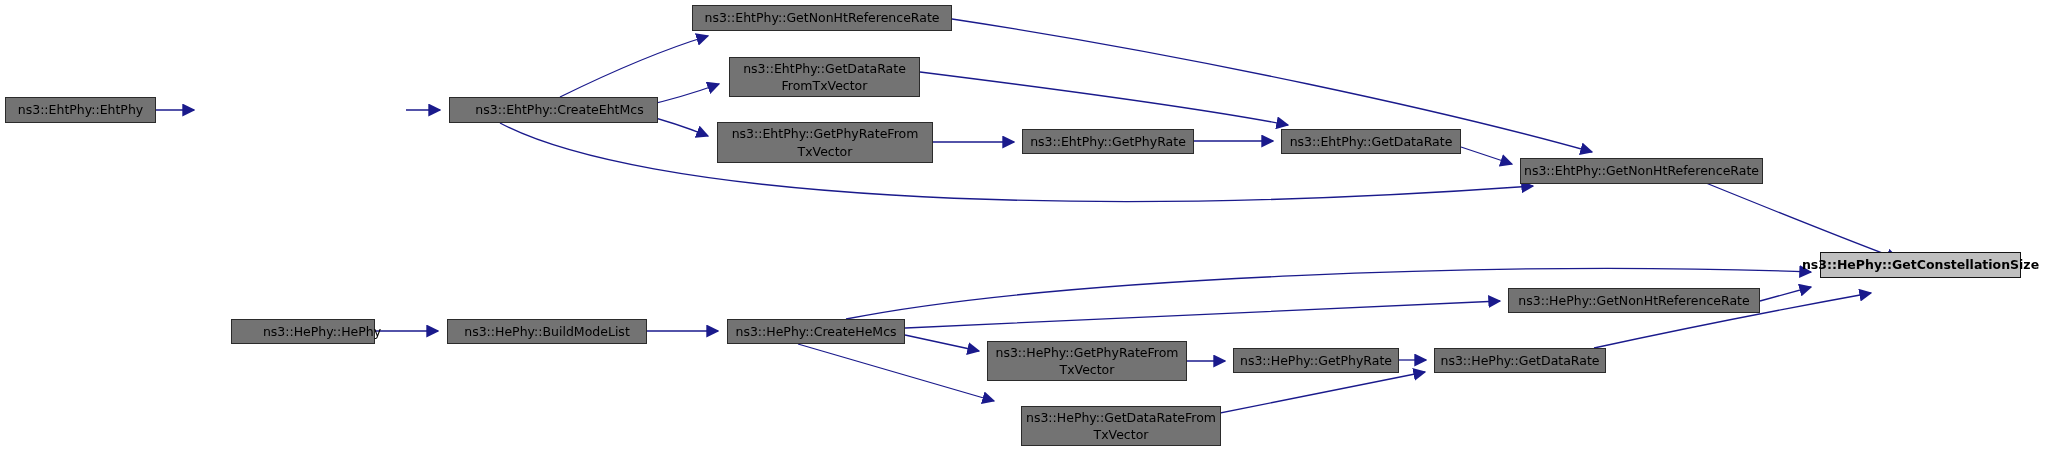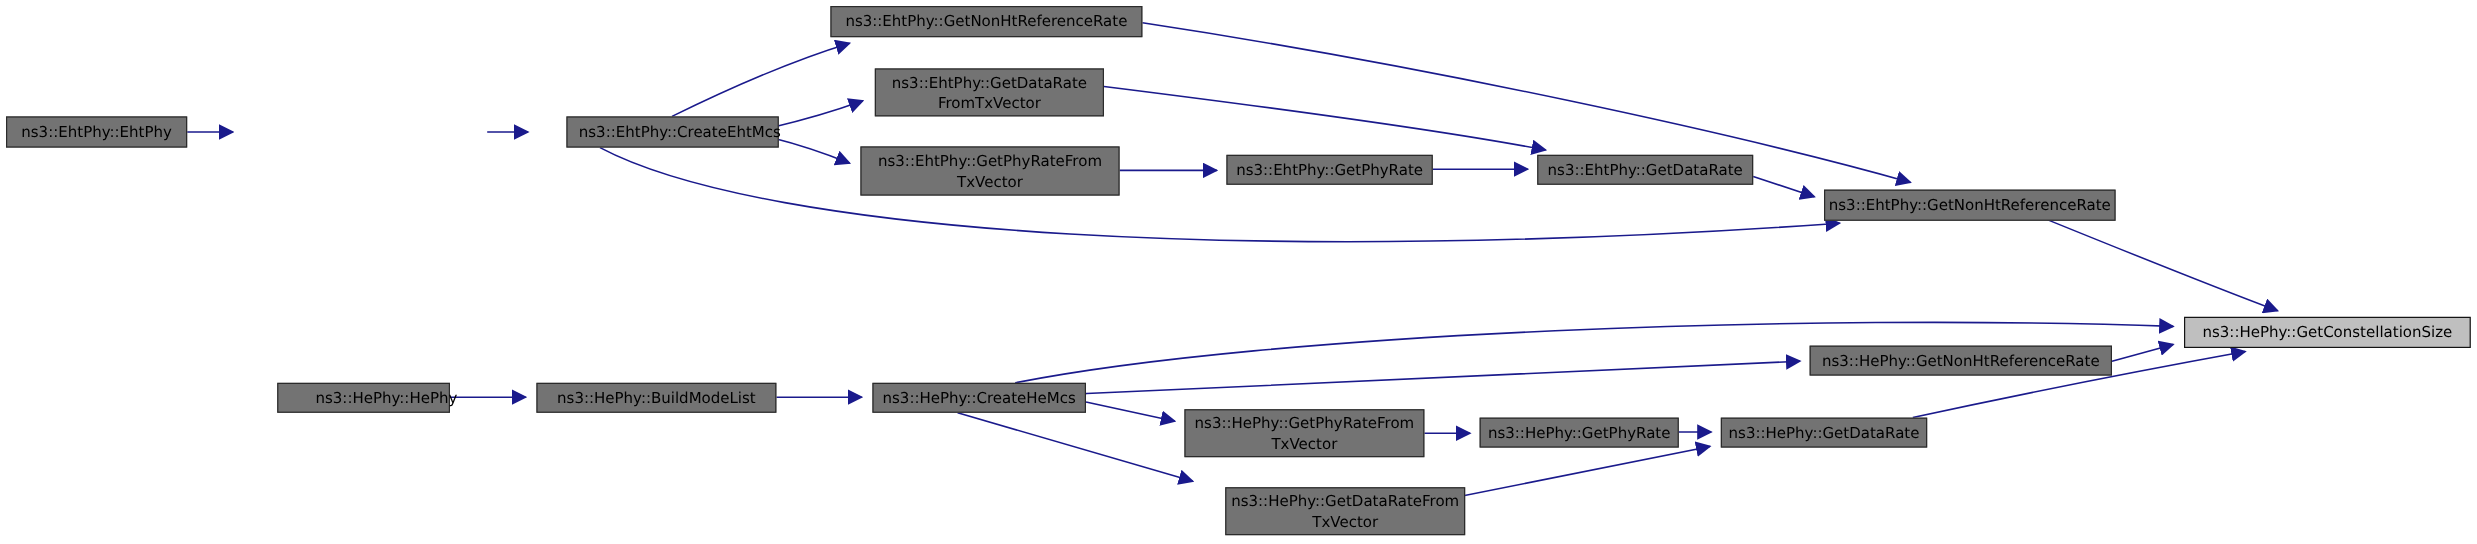--- a/index.html
+++ b/index.html
@@ -65,37 +65,37 @@
       <path marker-end="url(#arrow)" d="M 1399 360 L 1426 360"></path>
       <path marker-end="url(#arrow)" d="M 1185 420 L 1425 372"></path>
       <path marker-end="url(#arrow)" d="M 1594 348 C 1700 325, 1805 305, 1871 293"></path>
       <path marker-end="url(#arrow)" d="M 1760 301 L 1811 287"></path>
     </g>
   </svg>
 
   <div class="node" style="left:5px;top:97px;width:151px;height:26px;">ns3::EhtPhy::EhtPhy</div>
 
 
-  <div class="node" style="left:472px;top:97px;width:177px;height:26px;padding-left:12px;">ns3::EhtPhy::CreateEhtMcs</div>
+  <div class="node" style="left:449px;top:97px;width:209px;height:26px;padding-left:12px;">ns3::EhtPhy::CreateEhtMcs</div>
 
   <div class="node" style="left:692px;top:5px;width:260px;height:26px;">ns3::EhtPhy::GetNonHtReferenceRate</div>
 
   <div class="node" style="left:729px;top:57px;width:191px;height:40px;">ns3::EhtPhy::GetDataRate
 FromTxVector</div>
 
   <div class="node" style="left:717px;top:122px;width:216px;height:41px;">ns3::EhtPhy::GetPhyRateFrom
 TxVector</div>
 
   <div class="node" style="left:1022px;top:129px;width:172px;height:25px;">ns3::EhtPhy::GetPhyRate</div>
 
   <div class="node" style="left:1281px;top:129px;width:180px;height:25px;">ns3::EhtPhy::GetDataRate</div>
 
   <div class="node" style="left:1520px;top:158px;width:243px;height:26px;">ns3::EhtPhy::GetNonHtReferenceRate</div>
 
-  <div class="node hl" style="left:1820px;top:264px;width:239px;height:26px;">ns3::HePhy::GetConstellationSize</div>
+  <div class="node hl" style="left:1820px;top:252px;width:201px;height:26px;font-weight:bold;">ns3::HePhy::GetConstellationSize</div>
 
   <div class="node" style="left:231px;top:319px;width:144px;height:25px;padding-left:38px;">ns3::HePhy::HePhy</div>
 
   <div class="node" style="left:447px;top:319px;width:200px;height:25px;">ns3::HePhy::BuildModeList</div>
 
   <div class="node" style="left:727px;top:319px;width:178px;height:25px;">ns3::HePhy::CreateHeMcs</div>
 
   <div class="node" style="left:987px;top:341px;width:200px;height:40px;">ns3::HePhy::GetPhyRateFrom
 TxVector</div>
 

